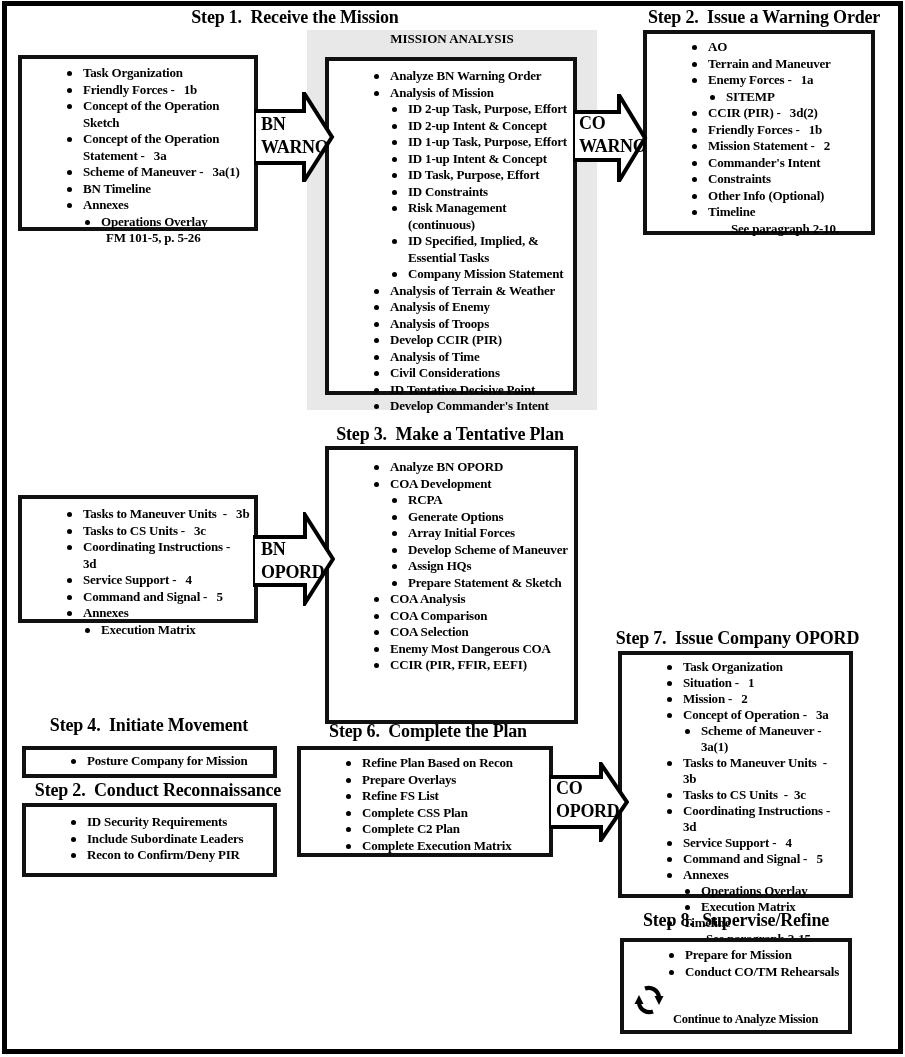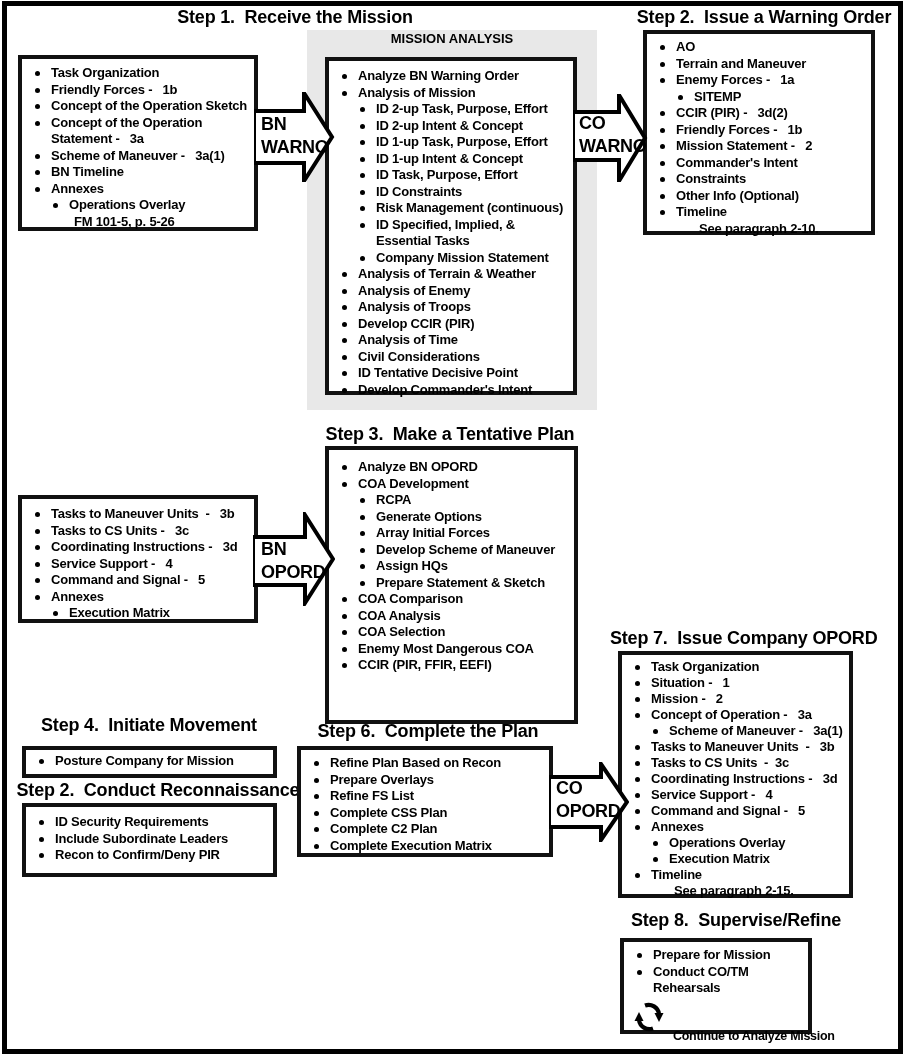--- a/index.html
+++ b/index.html
@@ -1,28 +1,28 @@
 <!DOCTYPE html>
 <html><head>
 <meta charset="utf-8">
 <style>
   html,body{margin:0;padding:0;background:#888;}
   #page{
     position:relative;width:905px;height:1057px;background:#fff;
-    font-family:Liberation Sans, sans-serif;color:#000;overflow:hidden;
+    font-family:Liberation Serif, serif;color:#000;overflow:hidden;
   }
   #frame{position:absolute;left:2px;top:1px;right:2px;bottom:3px;border:5px solid #000;}
   .panel{position:absolute;background:#e8e8e8;}
   .box{position:absolute;background:#fff;border:4px solid #111;box-sizing:border-box;}
   .title{
     position:absolute;font-weight:700;font-size:18px;text-align:center;
     letter-spacing:-0.2px;white-space:pre;line-height:22px;
   }
   .ma-title{position:absolute;font-weight:700;font-size:13px;text-align:center;letter-spacing:0;}
-  .list{padding:6px 4px 0 4px;}
+  .list{padding:6px 4px 0 4px;margin-left:32px;}
   .li{display:flex;align-items:flex-start;line-height:16.5px;font-size:13px;font-weight:600;letter-spacing:-0.2px;}
   .tight .li{line-height:16px;}
   .blt{flex:0 0 auto;width:5px;height:5px;border-radius:50%;background:#000;margin-top:6px;}
   .l1 > .blt{margin-left:9px;margin-right:11px;}
   .l2 > .blt{margin-left:27px;margin-right:11px;}
   .tx{white-space:pre-wrap;}
   .ref{font-weight:700;}
   .ref > .tx{margin-left:48px;}
   .arrow{position:absolute;}
   .arrow svg{position:absolute;left:0;top:0;}
@@ -255,25 +255,25 @@
         <div class="li l2">
           <span class="blt"></span>
           <span class="tx">Assign HQs</span>
         </div>
         <div class="li l2">
           <span class="blt"></span>
           <span class="tx">Prepare Statement &amp; Sketch</span>
         </div>
         <div class="li l1">
           <span class="blt"></span>
+          <span class="tx">COA Analysis</span>
+        </div>
+        <div class="li l1">
+          <span class="blt"></span>
           <span class="tx">COA Comparison</span>
-        </div>
-        <div class="li l1">
-          <span class="blt"></span>
-          <span class="tx">COA Analysis</span>
         </div>
         <div class="li l1">
           <span class="blt"></span>
           <span class="tx">COA Selection</span>
         </div>
         <div class="li l1">
           <span class="blt"></span>
           <span class="tx">Enemy Most Dangerous COA</span>
         </div>
         <div class="li l1">
@@ -428,21 +428,21 @@
         <div class="li l1">
           <span class="blt"></span>
           <span class="tx">Timeline</span>
         </div>
         <div class="li ref">
           <span class="tx">See paragraph 2-15.</span>
         </div>
       </div>
   </div>
 
-  <div class="box" style="left:620px;top:938px;width:192px;height:96px;">
+  <div class="box" style="left:620px;top:938px;width:232px;height:96px;">
     <div class="list" style="padding-top:5px;">
         <div class="li l1">
           <span class="blt"></span>
           <span class="tx">Prepare for Mission</span>
         </div>
         <div class="li l1">
           <span class="blt"></span>
           <span class="tx">Conduct CO/TM Rehearsals</span>
         </div>
       </div>

